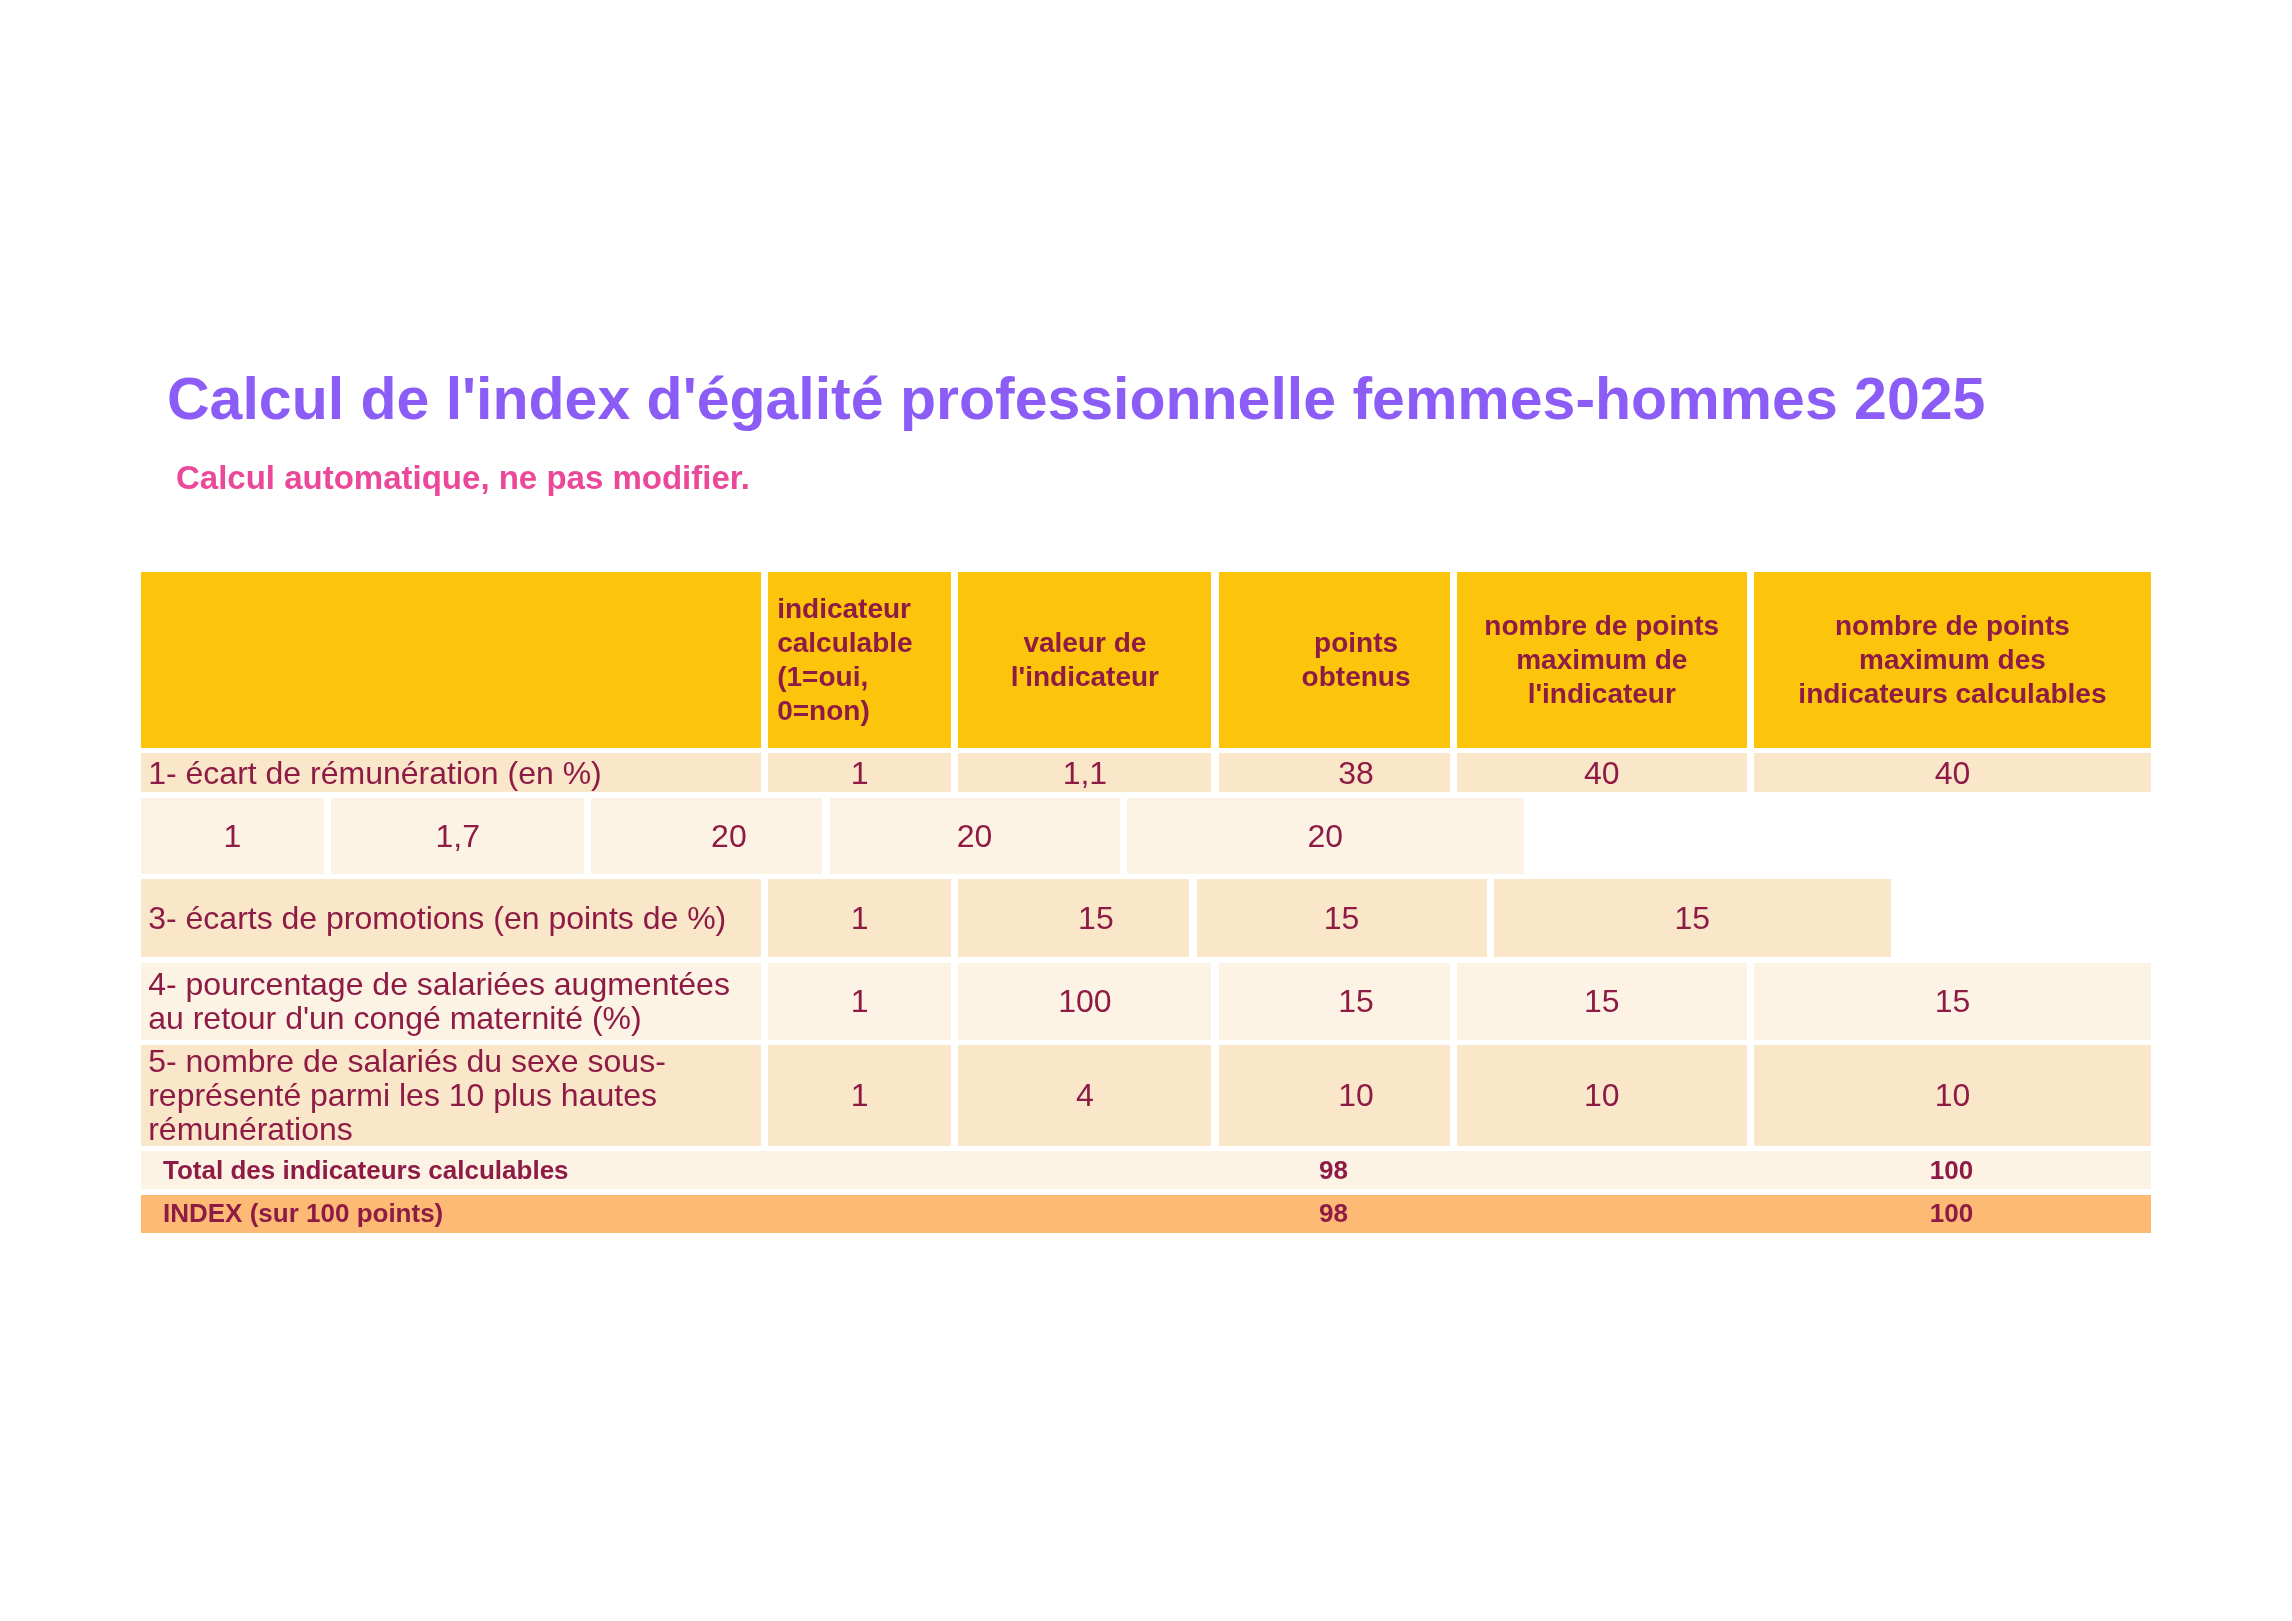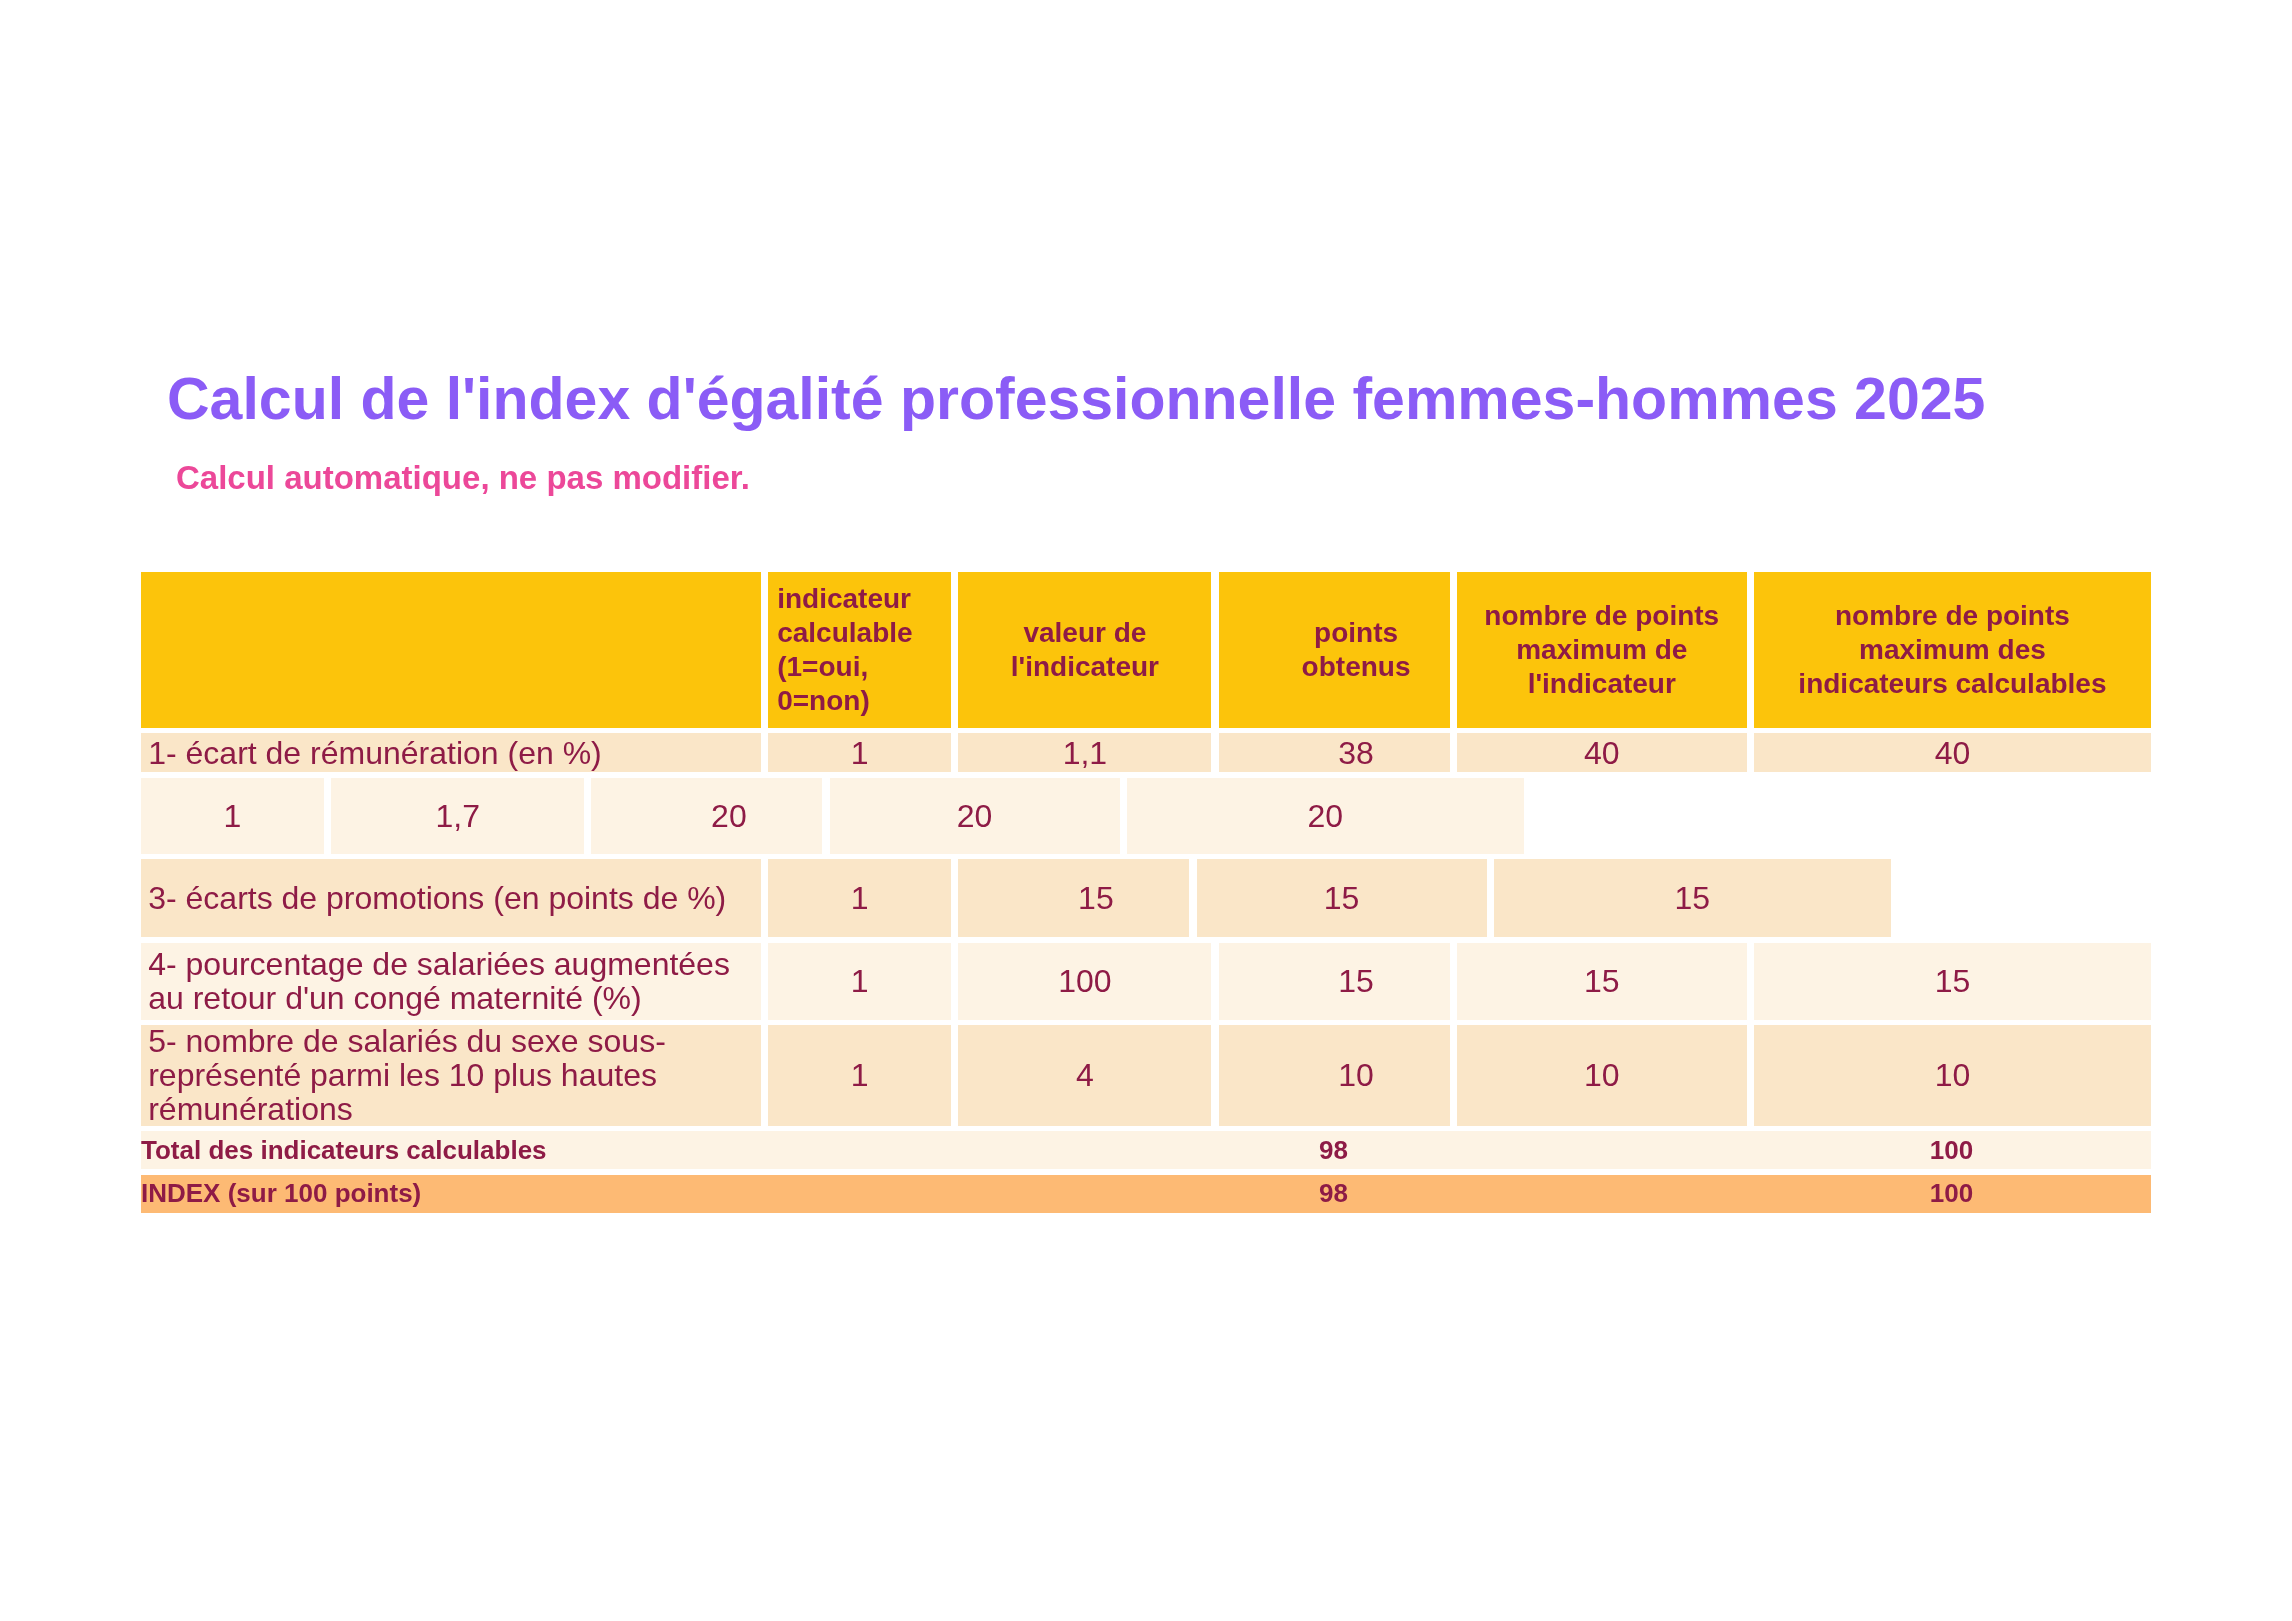--- a/index.html
+++ b/index.html
@@ -24,40 +24,40 @@
     display:flex;align-items:center;justify-content:center;
     text-align:center;box-sizing:border-box;white-space:pre-line;
     font-size:32px;line-height:34px;
   }
   .c1{width:620px;}
   .c2{width:183px;}
   .c3{width:253px;}
   .c4{width:231px;padding-left:44px;}
   .c5{width:290px;}
   .c6{width:397px;}
-  .header-row{height:156px;}
+  .header-row{height:176px;}
   .header-row .cell{
     background:#FCC40B;font-weight:bold;font-size:28px;line-height:34px;height:100%;
   }
   .header-row .c2{justify-content:flex-start;text-align:left;padding-left:9px;}
   .label-cell{justify-content:flex-start;text-align:left;padding-left:7.2px;}
   .r1{height:39px;}
   .r2{height:76px;}
   .r3{height:78px;}
   .r4{height:77px;}
   .r5{height:101px;}
   .odd .cell{background:#FAE6C8;height:100%;}
   .even .cell{background:#FDF3E4;height:100%;}
   .summary-row{
     display:flex;margin-top:5.4px;height:38px;font-weight:bold;font-size:26px;
     align-items:stretch;
   }
   .summary-row.total{background:#FDF3E4;}
   .summary-row.index{background:#fdba74;}
-  .s-label{width:1077px;display:flex;align-items:center;padding-left:0;box-sizing:border-box;}
+  .s-label{width:1077px;display:flex;align-items:center;padding-left:22px;box-sizing:border-box;}
   .s-points{width:231px;display:flex;align-items:center;justify-content:center;}
   .s-spacer{width:304px;}
   .s-max{width:397px;display:flex;align-items:center;justify-content:center;}
 </style>
 </head>
 <body>
 
 <div class="page-title">Calcul de l'index d'égalité professionnelle femmes-hommes 2025</div>
 <div class="page-subtitle">Calcul automatique, ne pas modifier.</div>
 

